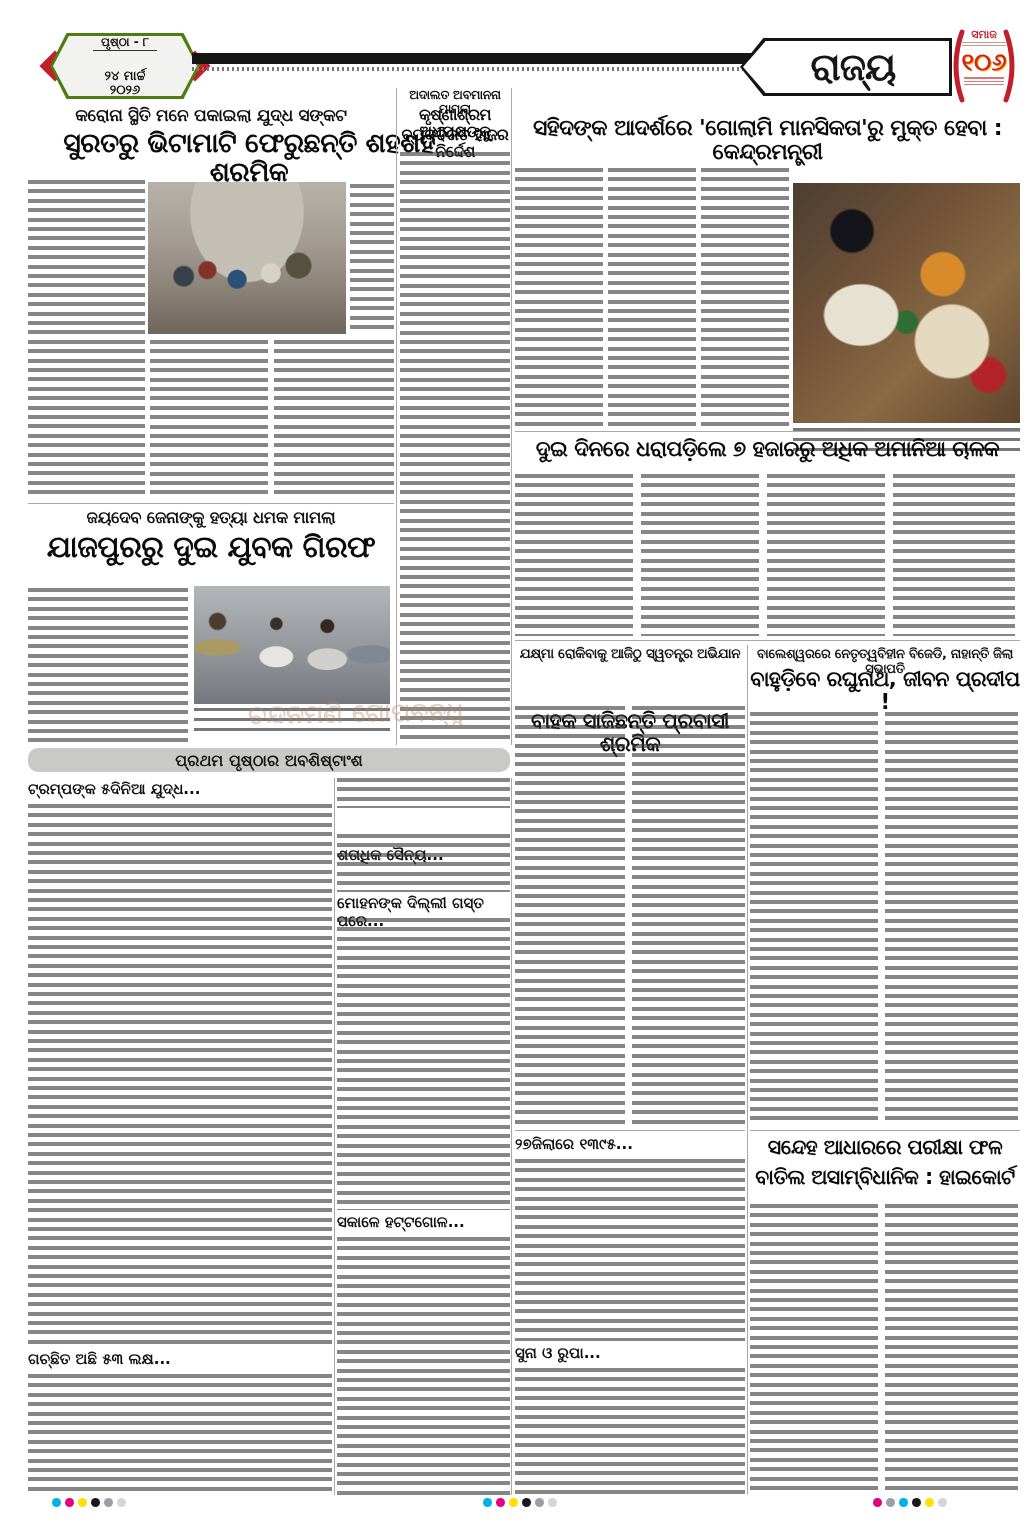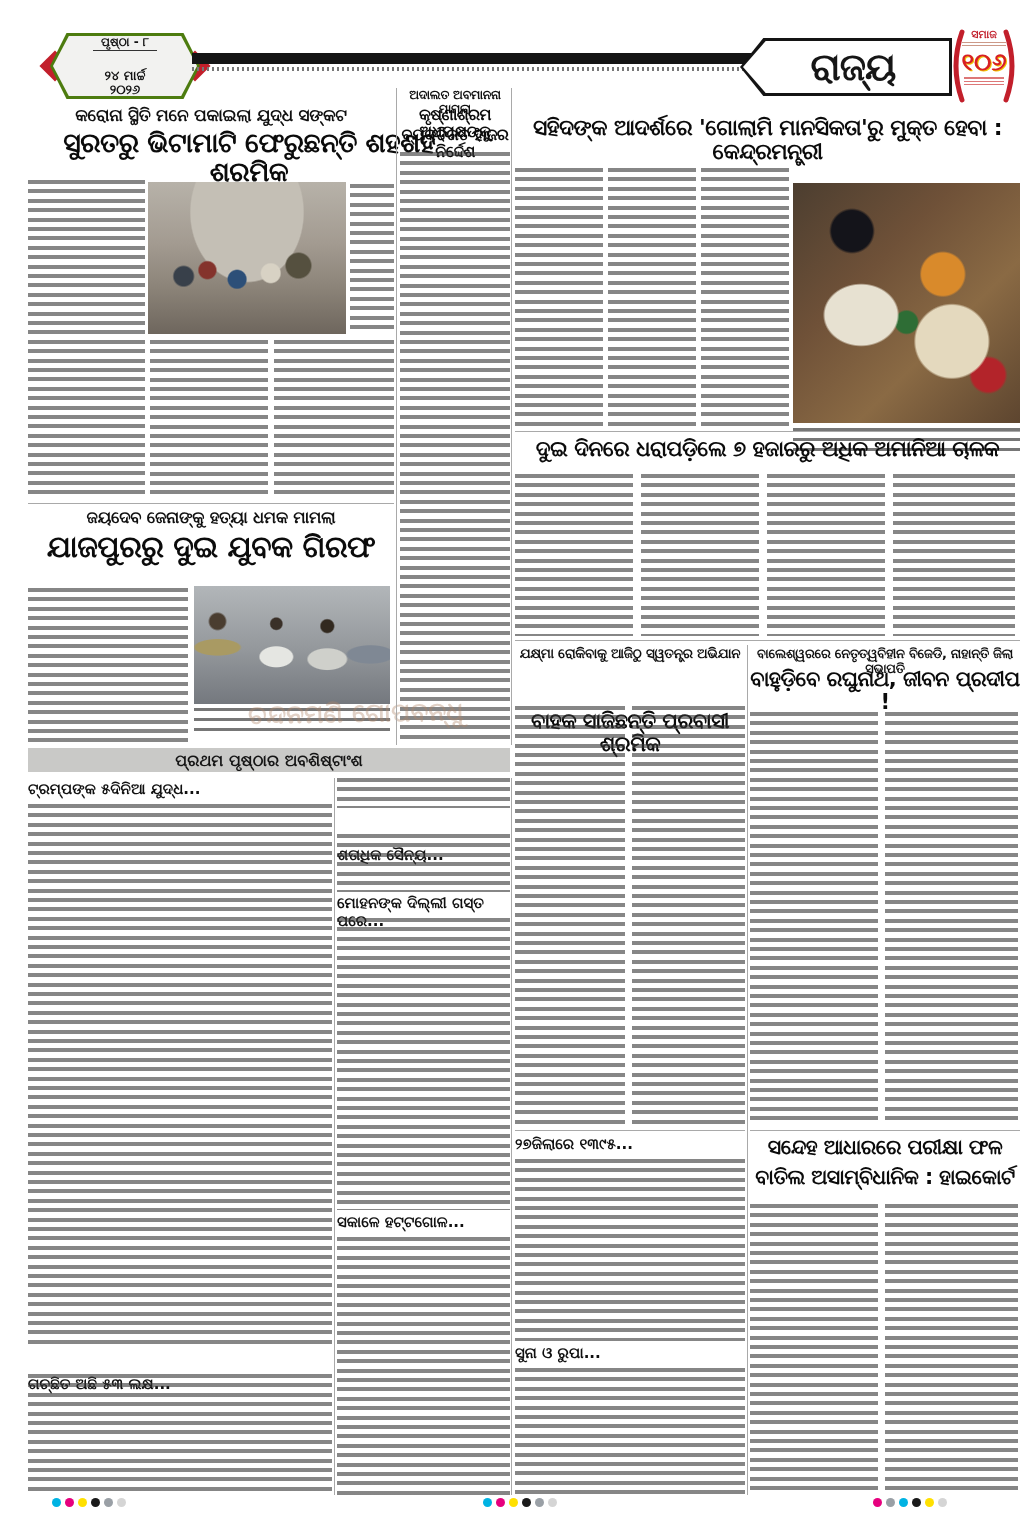--- a/index.html
+++ b/index.html
@@ -152,25 +152,25 @@
   <div class="kick" style="left:515px;top:646px;width:230px;font-size:13.5px;">ଯକ୍ଷ୍ମା ରୋକିବାକୁ ଆଜିଠୁ ସ୍ୱତନ୍ତ୍ର ଅଭିଯାନ</div>
   <div class="hl" style="left:515px;top:666px;width:230px;font-size:21px;margin-top:44px;">ବାହକ ସାଜିଛନ୍ତି ପ୍ରବାସୀ ଶ୍ରମିକ</div>
   <div class="fill" style="left:515px;top:706px;width:110px;height:420px;"></div>
   <div class="fill" style="left:632px;top:706px;width:113px;height:420px;"></div>
 
   <div class="kick" style="left:750px;top:647px;width:270px;font-size:13px;">ବାଲେଶ୍ୱରରେ ନେତୃତ୍ୱବିହୀନ ବିଜେଡି, ନାହାନ୍ତି ଜିଲା ସଭାପତି</div>
   <div class="hl" style="left:750px;top:668px;width:270px;font-size:21px;">ବାହୁଡ଼ିବେ ରଘୁନାଥ, ଜୀବନ ପ୍ରଦୀପ !</div>
   <div class="fill" style="left:750px;top:712px;width:128px;height:414px;"></div>
   <div class="fill" style="left:885px;top:712px;width:133px;height:414px;"></div>
 
-  <div class="secbar" style="left:28px;top:748px;width:482px;height:24px;font-size:16px;">ପ୍ରଥମ ପୃଷ୍ଠାର ଅବଶିଷ୍ଟାଂଶ</div>
+  <div class="secbar" style="left:28px;top:748px;width:482px;height:24px;font-size:16px;border-radius:10px;">ପ୍ରଥମ ପୃଷ୍ଠାର ଅବଶିଷ୍ଟାଂଶ</div>
 
   <div class="subhead" style="left:28px;top:780px;width:304px;font-size:15px;">ଟ୍ରମ୍ପଙ୍କ ୫ଦିନିଆ ଯୁଦ୍ଧ...</div>
   <div class="fill" style="left:28px;top:804px;width:304px;height:544px;"></div>
-  <div class="subhead" style="left:28px;top:1350px;width:304px;font-size:15px;margin-top:25px;">ଗଚ୍ଛିତ ଅଛି ୫୩ ଲକ୍ଷ...</div>
+  <div class="subhead" style="left:28px;top:1350px;width:304px;font-size:15px;">ଗଚ୍ଛିତ ଅଛି ୫୩ ଲକ୍ଷ...</div>
   <div class="fill" style="left:28px;top:1374px;width:304px;height:121px;"></div>
 
   <div class="fill" style="left:337px;top:778px;width:173px;height:30px;"></div>
   <div class="subhead" style="left:337px;top:810px;width:173px;font-size:15px;margin-top:36px;">ଶତାଧିକ ସୈନ୍ୟ...</div>
   <div class="fill" style="left:337px;top:834px;width:173px;height:58px;"></div>
   <div class="subhead" style="left:337px;top:894px;width:173px;font-size:15px;">ମୋହନଙ୍କ ଦିଲ୍ଲୀ ଗସ୍ତ ପରେ...</div>
   <div class="fill" style="left:337px;top:918px;width:173px;height:292px;"></div>
   <div class="subhead" style="left:337px;top:1213px;width:173px;font-size:15px;">ସକାଳେ ହଟ୍ଟଗୋଳ...</div>
   <div class="fill" style="left:337px;top:1237px;width:173px;height:258px;"></div>
 

